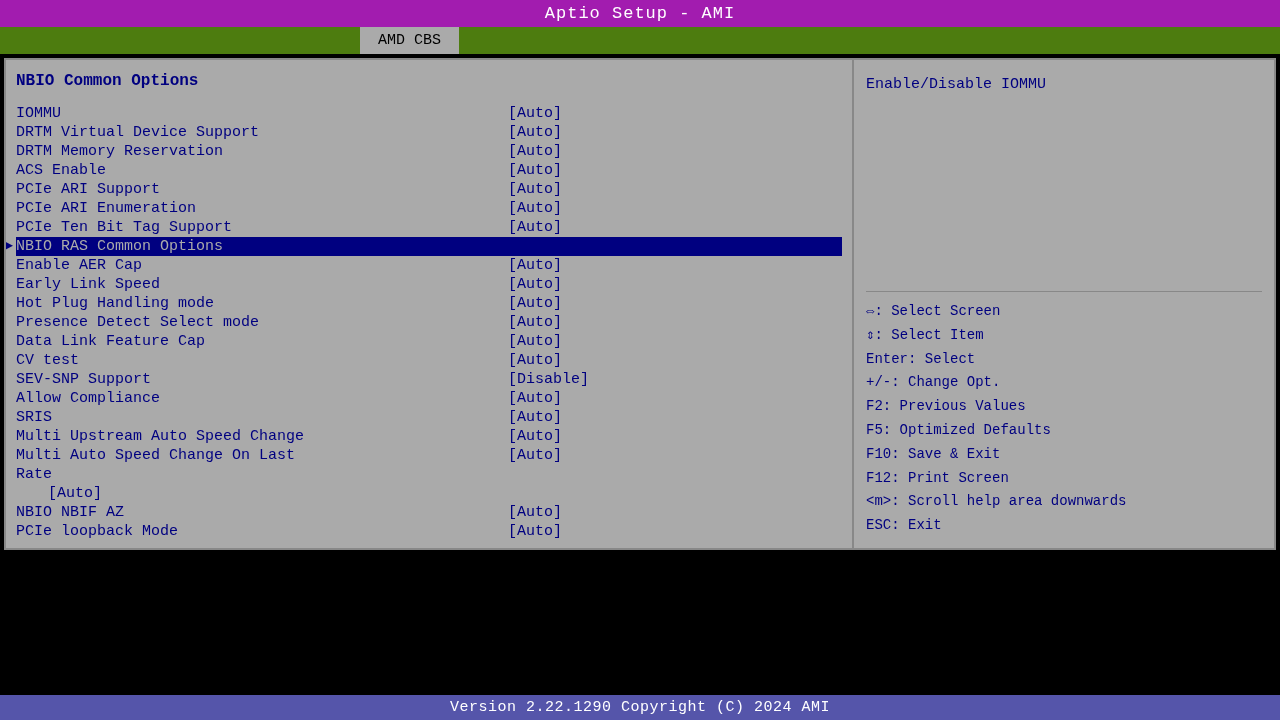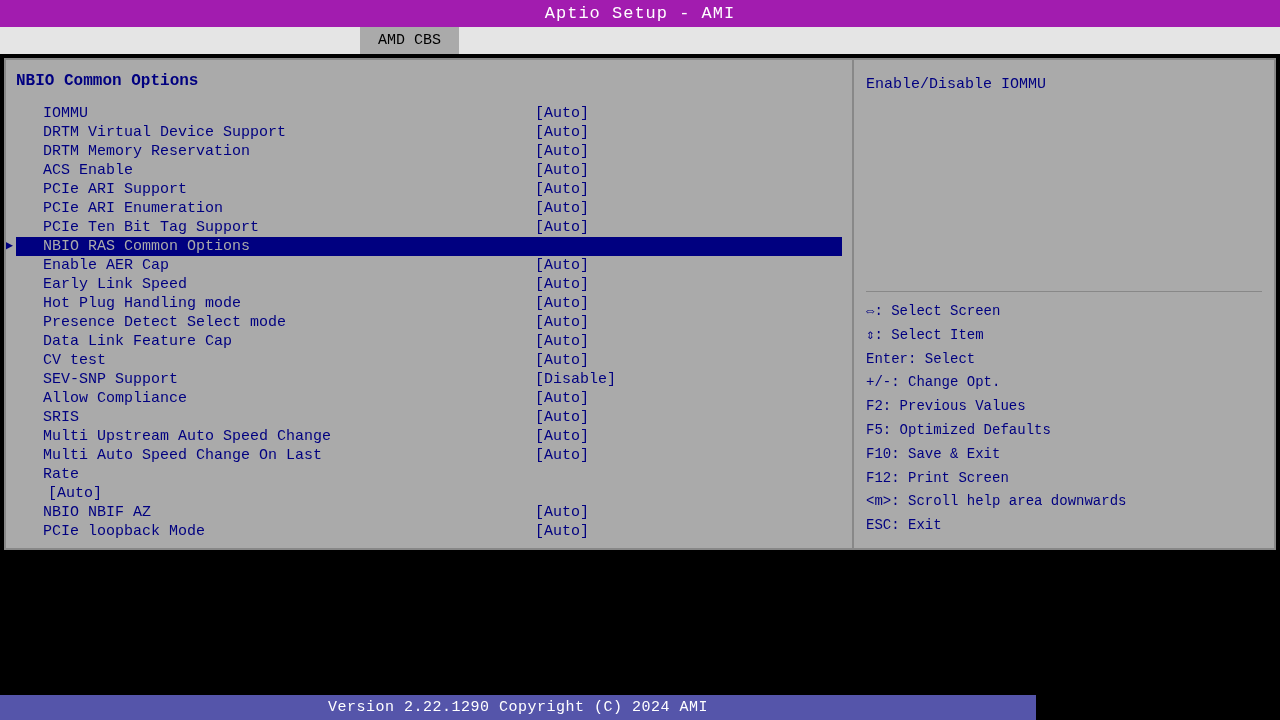--- a/index.html
+++ b/index.html
@@ -19,21 +19,21 @@
     #title-bar {
       background-color: #a21caf;
       text-align: center;
       color: #ffffff;
       padding: 4px 0;
       font-size: 17px;
       letter-spacing: 1px;
     }
 
     #tab-bar {
-      background-color: #e5e5e5;
+      background-color: #4d7c0f;
       padding: 0;
       display: flex;
       align-items: flex-end;
       padding-left: 360px;
     }
 
     .tab {
       background-color: #aaaaaa;
       color: #000000;
       padding: 5px 18px;
@@ -82,21 +82,20 @@
     }
 
     .menu-item .arrow {
       position: absolute;
       left: -12px;
       color: #000080;
     }
 
     .menu-item .item-name {
       flex: 0 0 460px;
-      margin-left: 27px;
     }
 
     .menu-item .item-value {
       color: #000080;
       margin-left: 32px;
     }
 
     .menu-item.highlighted {
       background-color: #000080;
       color: #aaaaaa;
@@ -123,21 +122,21 @@
 
     #footer {
       background-color: #5555aa;
       text-align: center;
       color: #ffffff;
       padding: 4px 0;
       font-size: 15px;
       letter-spacing: 0.5px;
       position: absolute;
       bottom: 0;
-      width: 1036px;
+      width: 1280px;
     }
   </style>
 </head>
 <body>
 
 <div id="title-bar">
   <span>Aptio Setup - AMI</span>
 </div>
 
 <div id="tab-bar">

